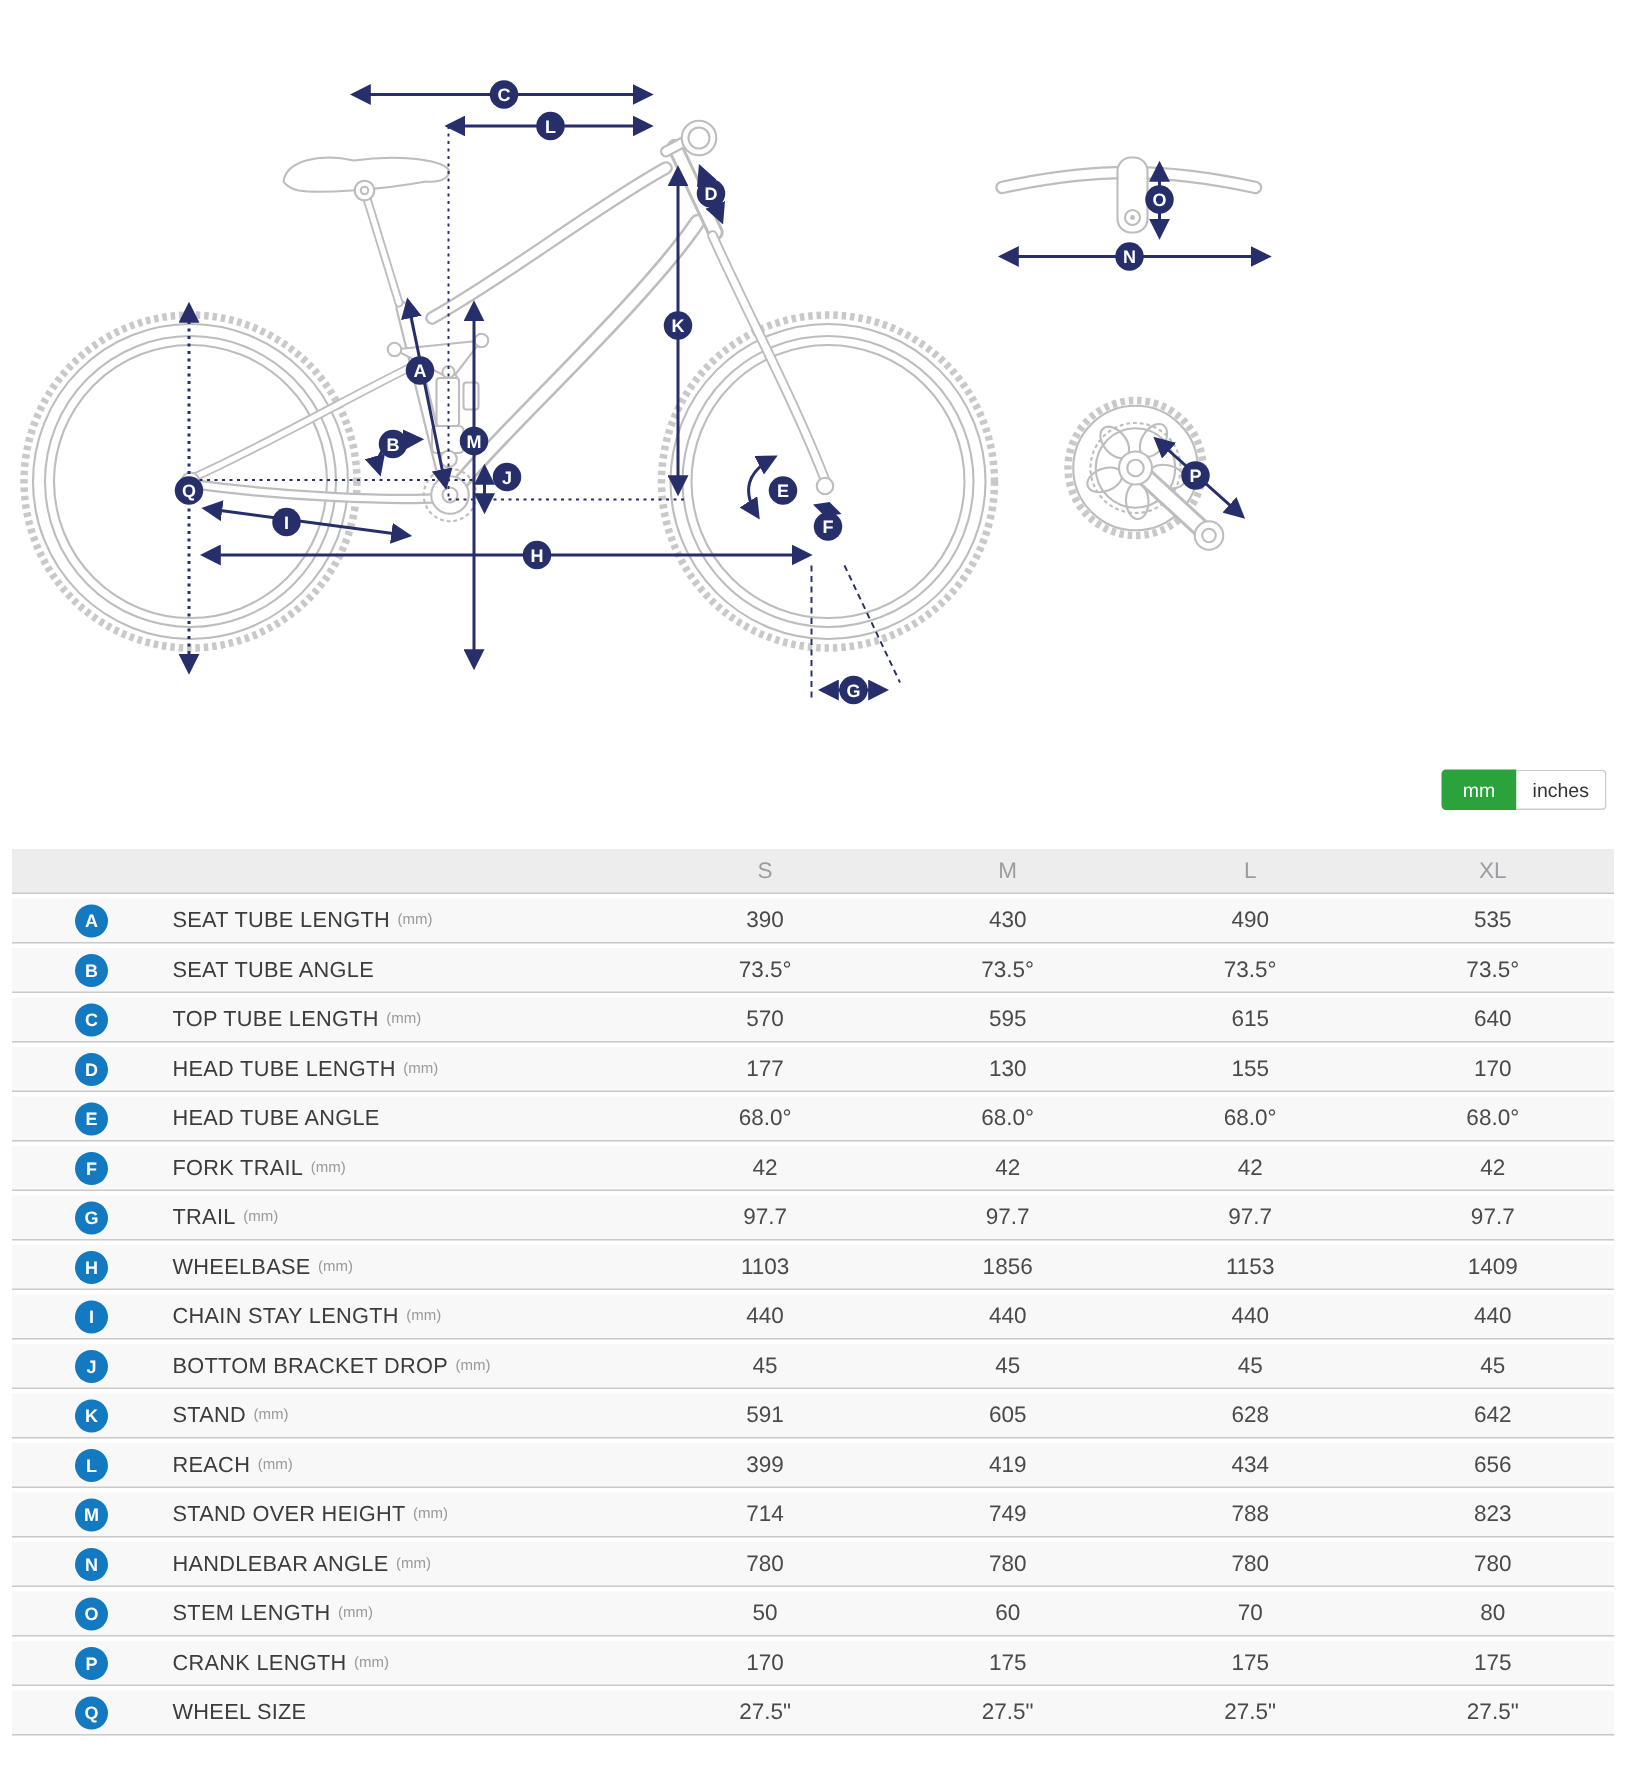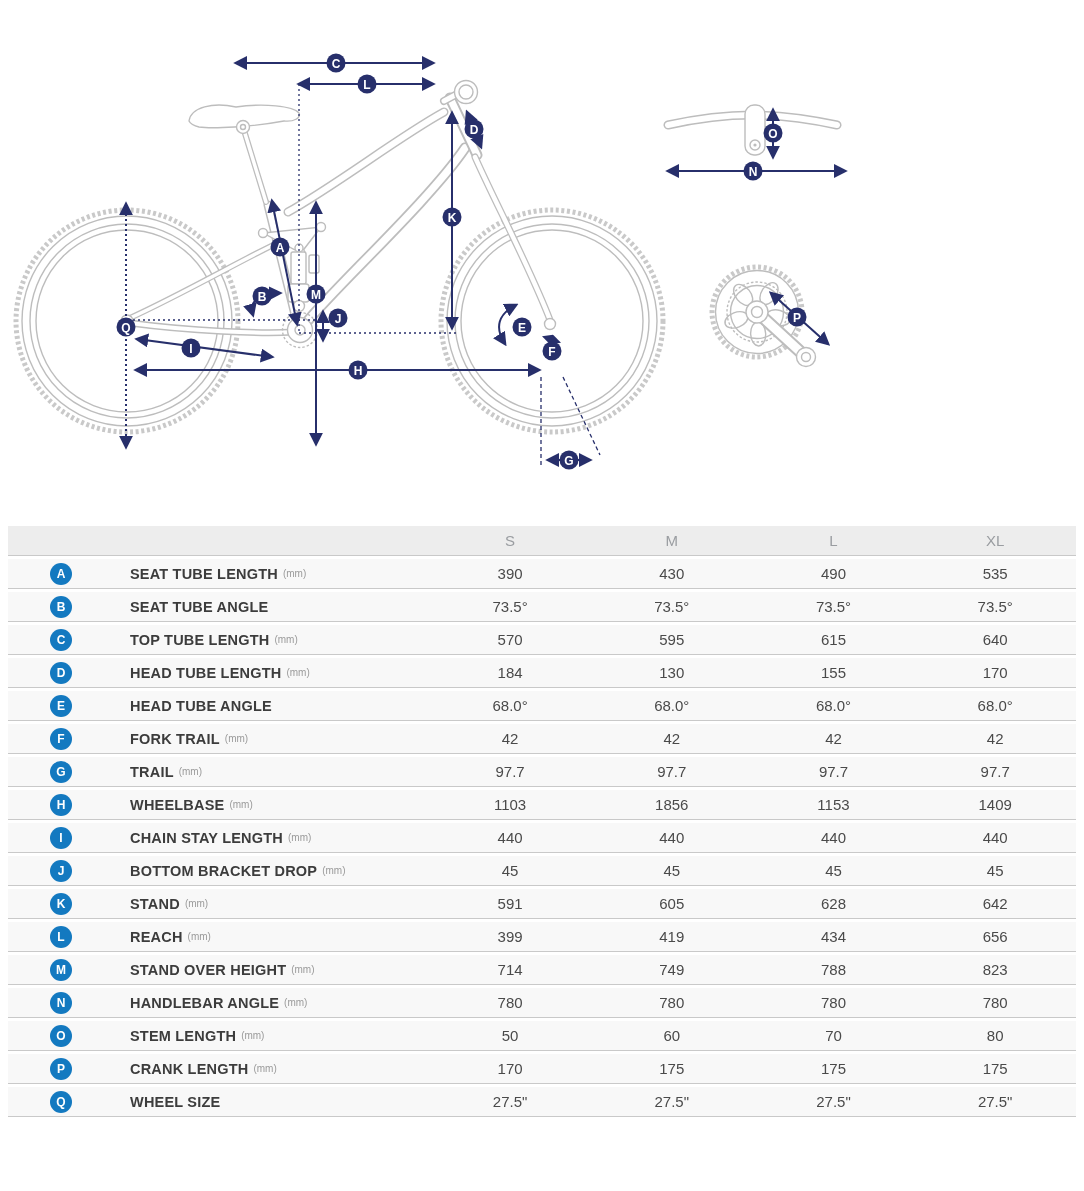--- a/index.html
+++ b/index.html
@@ -53,21 +53,21 @@
   .geo-header .size-col{color:#9a9da1;font-size:15px;}
   .geo-row{
     display:flex;align-items:center;height:30px;background:#f8f8f8;
     border-bottom:1px solid #c9c9c9;margin-bottom:3px;
   }
   .row-badge{
     width:22px;height:22px;border-radius:50%;background:var(--blue);color:#fff;
     font-size:12px;font-weight:bold;display:flex;align-items:center;justify-content:center;
     margin-left:42px;flex:none;
   }
-  .row-label{margin-left:58px;font-weight:bold;font-size:14.5px;color:#3c3c3c;letter-spacing:0.2px;white-space:nowrap;}
+  .row-label{margin-left:43px;font-weight:normal;font-size:14.5px;color:#3c3c3c;letter-spacing:0.2px;white-space:nowrap;}
   .row-unit{font-size:10px;color:#9a9a9a;margin-left:5px;}
   .val{font-size:15px;color:#4a4a4a;}
 </style>
 </head>
 <body>
 
 <div class="page">
 
   <svg class="diagram" width="1084" height="500" viewBox="0 0 1084 500">
     <defs>
@@ -265,20 +265,26 @@
           <circle cx="797" cy="317" r="9.5" class="badge-circle"></circle>
           <text x="797" y="321.5" class="badge-letter">P</text>
         </g>
         <g>
           <circle cx="126" cy="327" r="9.5" class="badge-circle"></circle>
           <text x="126" y="331.5" class="badge-letter">Q</text>
         </g>
       </g>
   </svg>
 
+  <div class="toggle-row">
+    <div class="unit-toggle">
+      <button class="unit-btn mm">mm</button>
+      <button class="unit-btn inches">inches</button>
+    </div>
+  </div>
 
   <div class="geo-table">
     <div class="geo-header">
       <div class="label-col"></div>
       <div class="size-col">S</div>
       <div class="size-col">M</div>
       <div class="size-col">L</div>
       <div class="size-col">XL</div>
     </div>
     <div id="rows">
@@ -313,21 +319,21 @@
           <div class="size-col val">595</div>
           <div class="size-col val">615</div>
           <div class="size-col val">640</div>
         </div>
         <div class="geo-row">
           <div class="label-col">
             <span class="row-badge">D</span>
             <span class="row-label">HEAD TUBE LENGTH</span>
             <span class="row-unit">(mm)</span>
           </div>
-          <div class="size-col val">184</div>
+          <div class="size-col val">177</div>
           <div class="size-col val">130</div>
           <div class="size-col val">155</div>
           <div class="size-col val">170</div>
         </div>
         <div class="geo-row">
           <div class="label-col">
             <span class="row-badge">E</span>
             <span class="row-label">HEAD TUBE ANGLE</span>
           </div>
           <div class="size-col val">68.0°</div>

